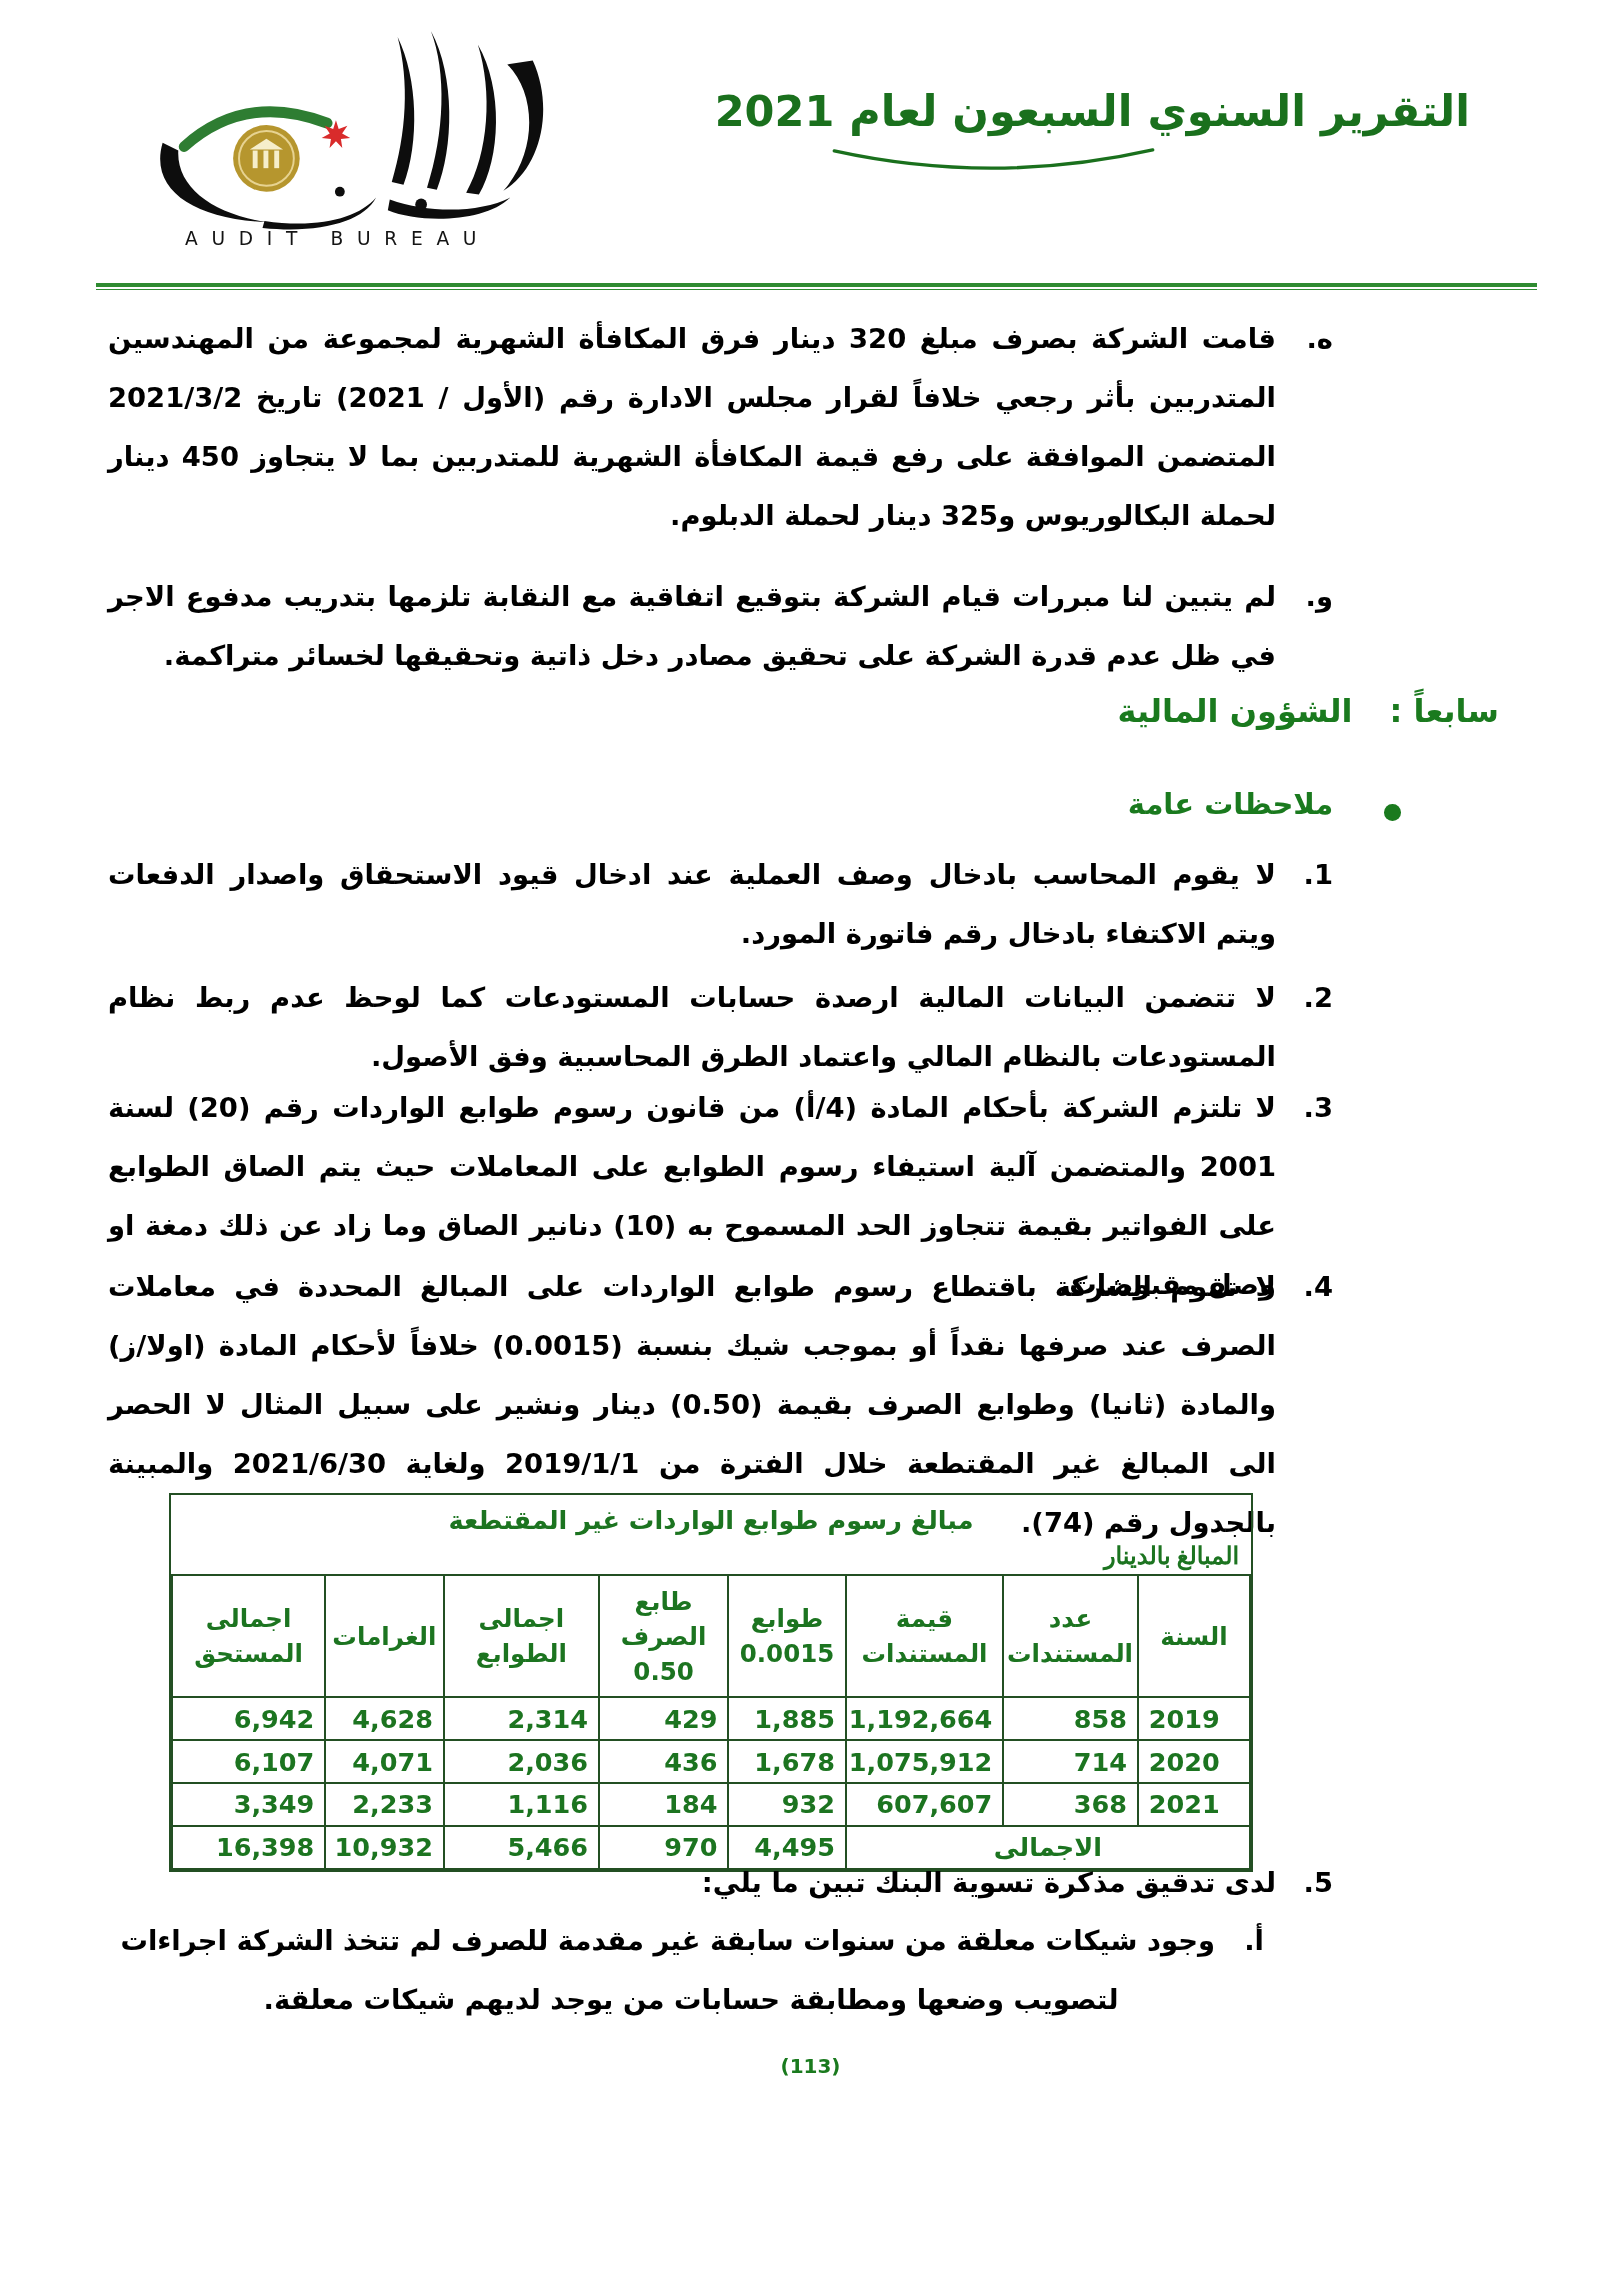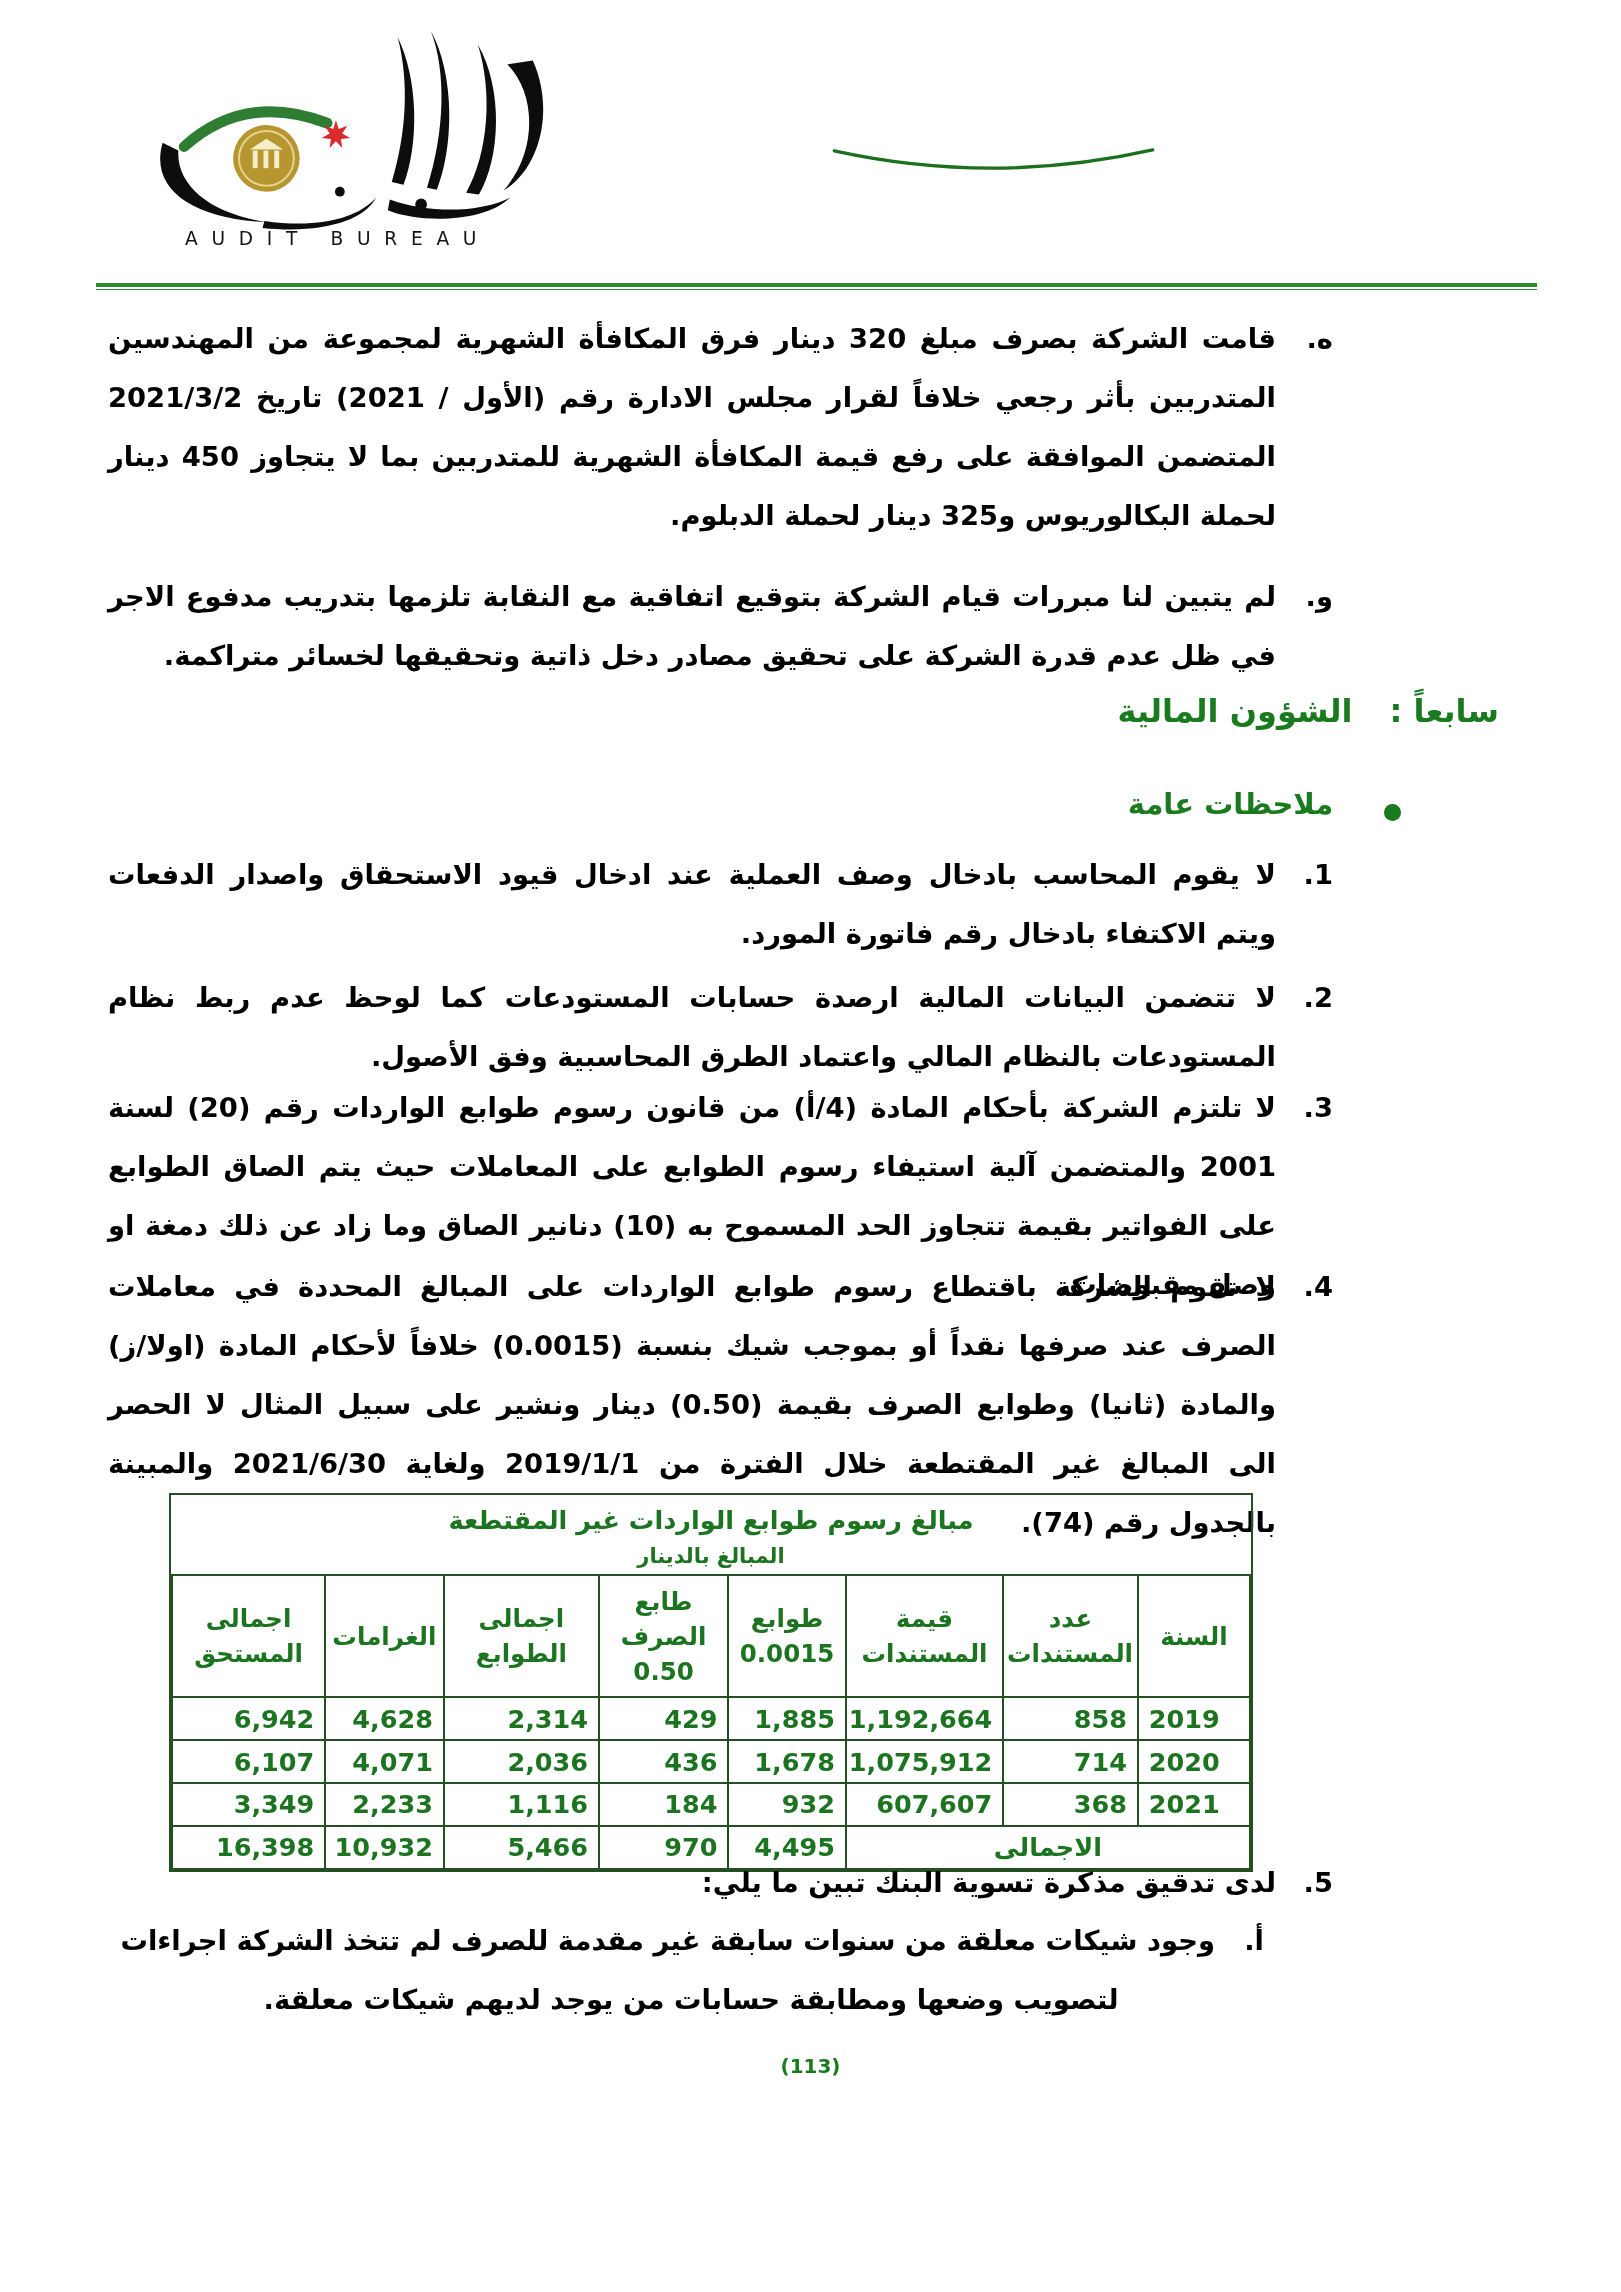--- a/index.html
+++ b/index.html
@@ -61,21 +61,21 @@
   .table-box{
     position:absolute;left:169px;top:1493px;width:1084px;
     border:2px solid #234f23;
     direction:rtl;
     color:#1c7420;font-weight:bold;
     box-sizing:border-box;
   }
   .table-titles{padding:6.9px 9.8px 2px 9.8px;}
   .t-title1{text-align:center;font-size:26.5px;line-height:39px;}
   .t-title2{text-align:center;font-size:25.5px;line-height:37px;}
-  .t-note{text-align:center;font-size:21px;line-height:31px;padding:2px 2px 0 2px;}
+  .t-note{text-align:right;font-size:24px;line-height:31px;padding:2px 2px 0 2px;font-family:Liberation Serif, serif;}
   table.stamps{width:100%;border-collapse:collapse;table-layout:fixed;}
   table.stamps th, table.stamps td{
     border:2px solid #234f23;
     font-family:"DejaVu Sans", sans-serif;font-weight:bold;color:#1c7420;
   }
   table.stamps th{font-size:24.5px;line-height:35px;padding:7.8px 3.9px;text-align:center;vertical-align:middle;height:86px;}
   table.stamps td{font-size:25.5px;padding:2.9px 9.8px;height:35px;white-space:nowrap;}
   td.num{text-align:right;}
   td.yr{text-align:left;}
   td.total-label{text-align:center;}
@@ -113,20 +113,21 @@
       <rect x="158" y="128" width="5" height="18" fill="#f6eecb"></rect>
       <rect x="169" y="128" width="5" height="18" fill="#f6eecb"></rect>
       <rect x="180" y="128" width="5" height="18" fill="#f6eecb"></rect>
       <path d="M155,127 L189,127 L172,116 Z" fill="#f6eecb"></path>
     </g>
 
     <polygon fill="#d92b2b" points="243,97 245.8,106.1 254.7,102.6 249.3,110.5 257.6,115.3 248.1,116.1 249.5,125.5 243,118.5 236.5,125.5 237.9,116.1 228.4,115.3 236.7,110.5 231.3,102.6 240.2,106.1"></polygon>
   </svg>
   <div class="logo-en">AUDIT BUREAU</div>
 
+  <div class="report-title">التقرير السنوي السبعون لعام 2021</div>
   <svg class="title-swash" viewBox="0 0 340 34" aria-hidden="true">
     <path d="M6,4 Q170,40 334,3" fill="none" stroke="#1a701d" stroke-width="3.5" stroke-linecap="round"></path>
   </svg>
 
   <div class="header-rule">
     <div class="r1"></div>
       <div class="r2"></div>
   </div>
 
   <div class="item" style="top:309px">

